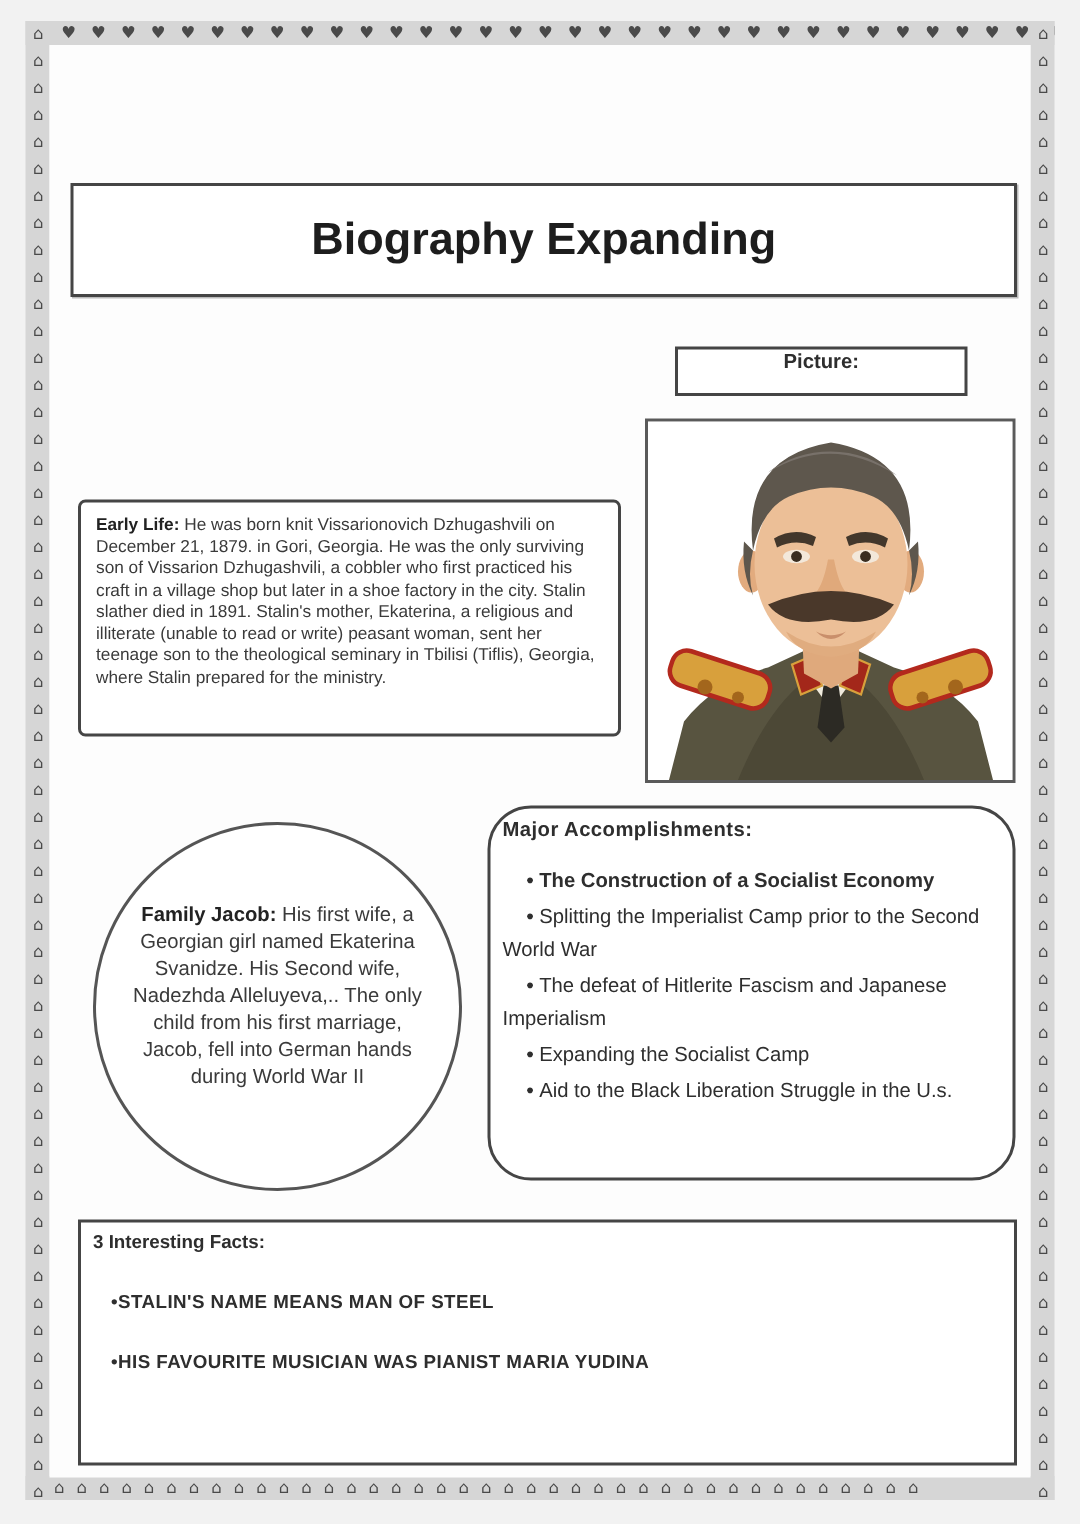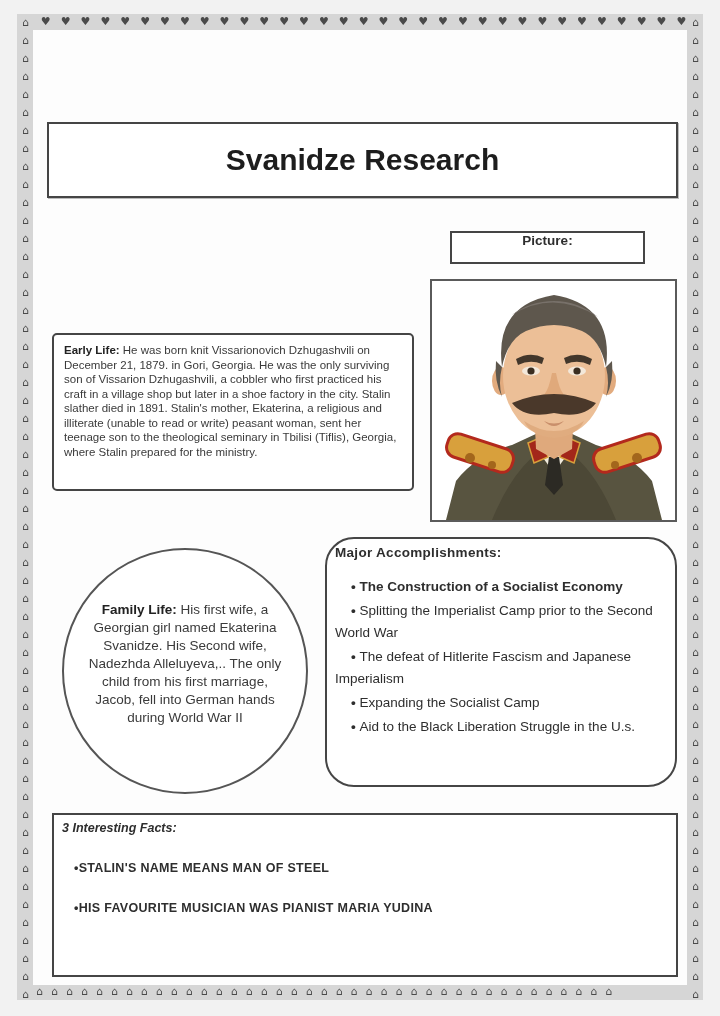--- a/index.html
+++ b/index.html
@@ -85,39 +85,39 @@
   
   .acc-box{left:325px;top:537px;width:352px;height:250px;padding:6px 8px;font-size:13.5px;border-radius:29px;}
   .acc-box .heading{font-weight:bold;font-size:13.5px;letter-spacing:0.3px;}
   .acc-box .bullets{margin-top:16px;}
   .acc-box p{margin:0 0 2px 0;line-height:22px;text-indent:16px;}
   .acc-box p::before{content:"\2022  ";font-weight:bold;}
   .acc-box p.bold{font-weight:bold;}
 
   
   .facts-box{left:52px;top:813px;width:626px;height:164px;padding:6px 8px;font-size:12.5px;}
-  .facts-box .heading{font-weight:bold;font-style:italic;}
+  .facts-box .heading{font-weight:bold;}
   .facts-box p{margin:0;line-height:14px;margin-top:26px;font-weight:bold;letter-spacing:0.3px;text-indent:12px;}
   .facts-box p::before{content:"\2022 ";font-weight:bold;}
 </style>
 </head>
 <body>
 
 <div class="canvas">
 
   <div class="deco-strip deco-h deco-top">♥♥♥♥♥♥♥♥♥♥♥♥♥♥♥♥♥♥♥♥♥♥♥♥♥♥♥♥♥♥♥♥♥♥♥♥♥♥♥♥</div>
   <div class="deco-strip deco-h deco-bottom">⌂⌂⌂⌂⌂⌂⌂⌂⌂⌂⌂⌂⌂⌂⌂⌂⌂⌂⌂⌂⌂⌂⌂⌂⌂⌂⌂⌂⌂⌂⌂⌂⌂⌂⌂⌂⌂⌂⌂⌂</div>
   <div class="deco-strip deco-v deco-left">⌂⌂⌂⌂⌂⌂⌂⌂⌂⌂⌂⌂⌂⌂⌂⌂⌂⌂⌂⌂⌂⌂⌂⌂⌂⌂⌂⌂⌂⌂⌂⌂⌂⌂⌂⌂⌂⌂⌂⌂⌂⌂⌂⌂⌂⌂⌂⌂⌂⌂⌂⌂⌂⌂⌂⌂⌂⌂⌂⌂⌂⌂⌂⌂</div>
   <div class="deco-strip deco-v deco-right">⌂⌂⌂⌂⌂⌂⌂⌂⌂⌂⌂⌂⌂⌂⌂⌂⌂⌂⌂⌂⌂⌂⌂⌂⌂⌂⌂⌂⌂⌂⌂⌂⌂⌂⌂⌂⌂⌂⌂⌂⌂⌂⌂⌂⌂⌂⌂⌂⌂⌂⌂⌂⌂⌂⌂⌂⌂⌂⌂⌂⌂⌂⌂⌂</div>
 
   <div class="page"></div>
 
 
   <div class="box title-box">
-    <span>Svanidze Research</span>
+    <span>Biography Expanding</span>
   </div>
 
 
   <div class="box picture-box">
     <span>Picture:</span>
   </div>
 
   <div class="box portrait-box">
     <svg width="243" height="239" viewBox="0 0 243 239" xmlns="http://www.w3.org/2000/svg">
       <rect x="0" y="0" width="243" height="239" fill="#ffffff"></rect>
@@ -170,21 +170,21 @@
       <path d="M112,140 Q122,145 132,140 Q122,150 112,140 Z" fill="#c98f6b"></path>
     </svg>
   </div>
 
   <div class="box early-box">
     <b>Early Life:</b><span> He was born knit Vissarionovich Dzhugashvili on December 21, 1879. in Gori, Georgia. He was the only surviving son of Vissarion Dzhugashvili, a cobbler who first practiced his craft in a village shop but later in a shoe factory in the city. Stalin slather died in 1891. Stalin's mother, Ekaterina, a religious and illiterate (unable to read or write) peasant woman, sent her teenage son to the theological seminary in Tbilisi (Tiflis), Georgia, where Stalin prepared for the ministry.</span>
   </div>
 
   <div class="box family-circle">
     <div class="inner">
-      <b>Family Life:</b><span> His first wife, a Georgian girl named Ekaterina Svanidze. His Second wife, Nadezhda Alleluyeva,.. The only child from his first marriage, Jacob, fell into German hands during World War II</span>
+      <b>Family Jacob:</b><span> His first wife, a Georgian girl named Ekaterina Svanidze. His Second wife, Nadezhda Alleluyeva,.. The only child from his first marriage, Jacob, fell into German hands during World War II</span>
     </div>
   </div>
 
   <div class="box acc-box">
     <div class="heading">Major Accomplishments:</div>
     <div class="bullets">
       <p class="bold">The Construction of a Socialist Economy</p>
       <p>Splitting the Imperialist Camp prior to the Second World War</p>
       <p>The defeat of Hitlerite Fascism and Japanese Imperialism</p>
       <p>Expanding the Socialist Camp</p>

